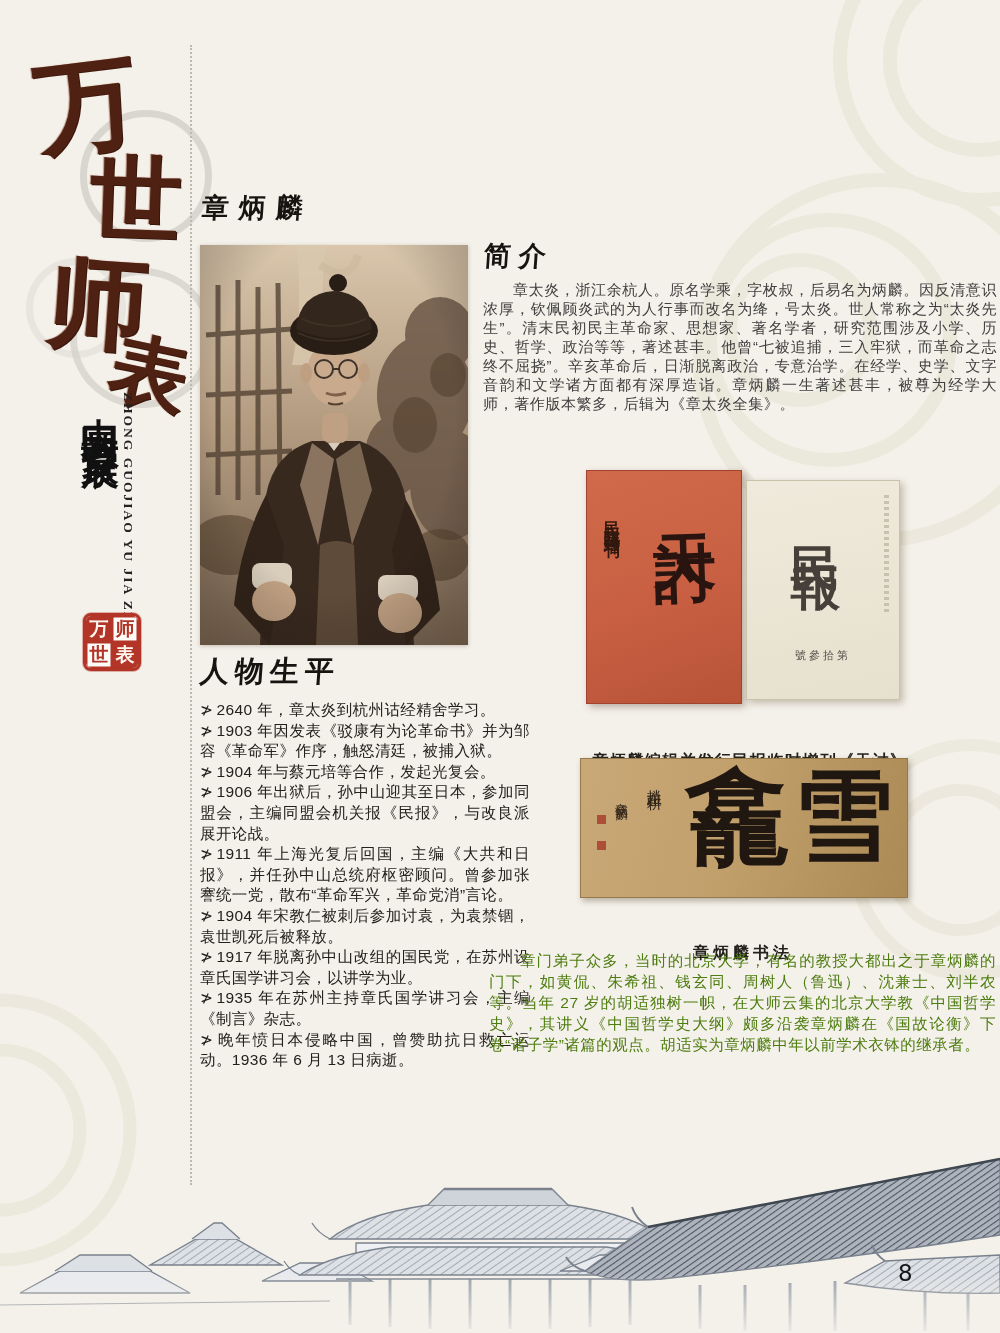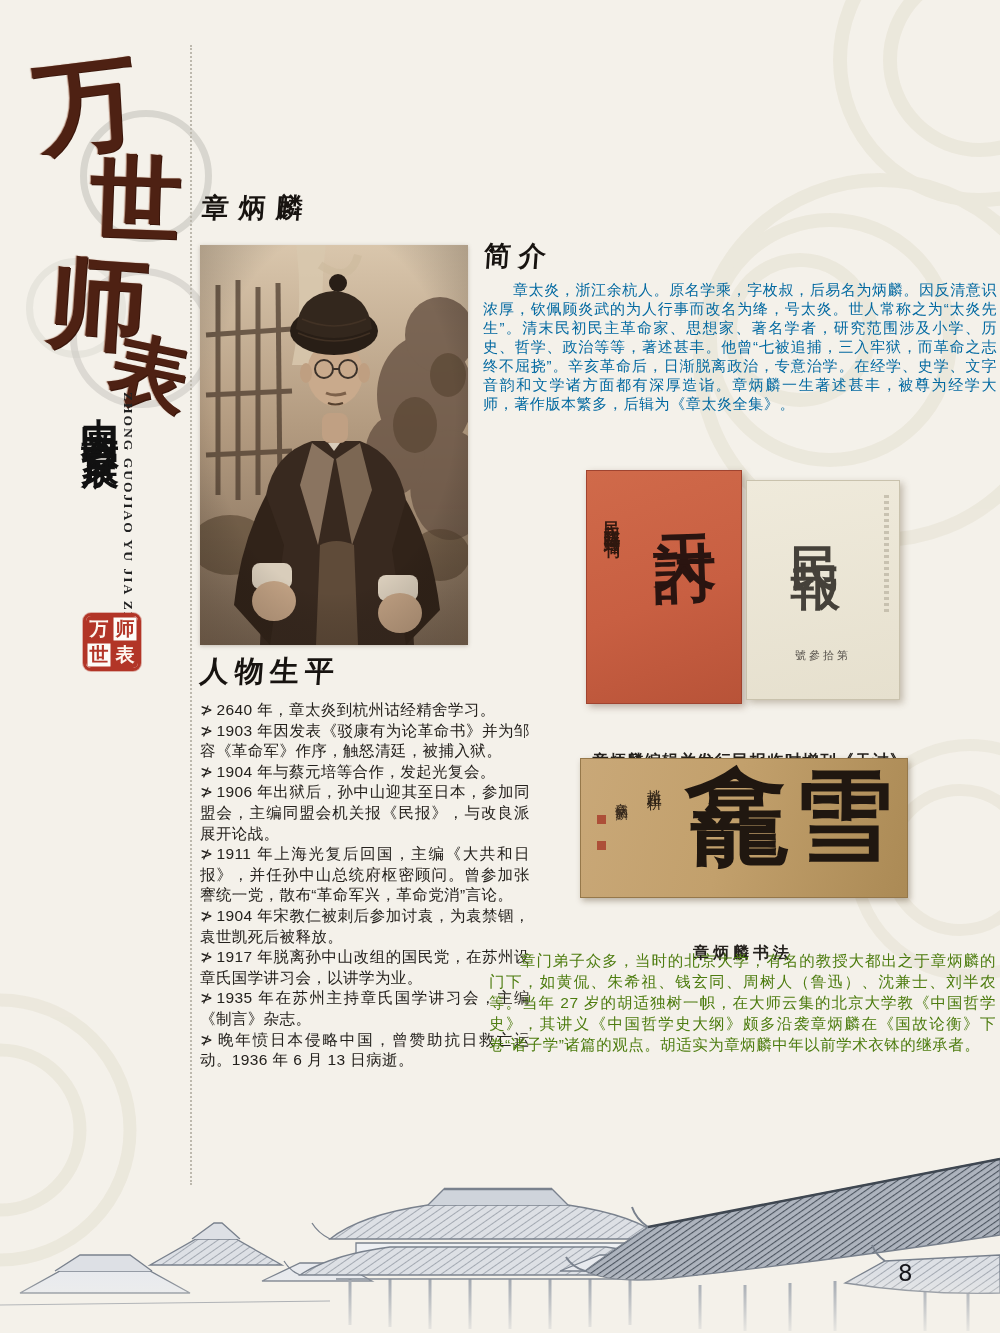--- a/index.html
+++ b/index.html
@@ -45,21 +45,21 @@
   #intro-heading{position:absolute;left:484px;top:238px;font-size:27px;letter-spacing:8px;
                 transform:skewX(-4deg);}
   #bio-heading{position:absolute;left:200px;top:652px;font-size:29px;letter-spacing:6px;
                 transform:skewX(-4deg);}
   
   #portrait{position:absolute;left:200px;top:245px;width:268px;height:400px;
             box-shadow:0 1px 4px rgba(60,40,20,.25);}
   
   #intro-text{position:absolute;left:483px;top:280px;width:514px;
               font-size:15px;line-height:19px;letter-spacing:.6px;
-              text-align:justify;color:#0369a1;text-indent:2em;margin:0;}
+              text-align:justify;color:#404040;text-indent:2em;margin:0;}
   
   #bio-list{position:absolute;left:200px;top:700px;width:330px;}
   .bio-item{margin:0;font-size:15.5px;line-height:20.6px;letter-spacing:.4px;
             color:#24211d;text-align:justify;}
   .bullet{font-family:"DejaVu Sans",sans-serif;margin-right:3px;color:#1d1a16;}
   
   #pubs{position:absolute;left:560px;top:462px;width:360px;height:250px;}
   #tiantao{position:absolute;left:26px;top:8px;width:154px;height:232px;
            background:linear-gradient(160deg,#d06a4a 0%,#c85f42 55%,#b85338 100%);
            border:1px solid #a04430;box-shadow:3px 3px 7px rgba(80,50,30,.35);}

